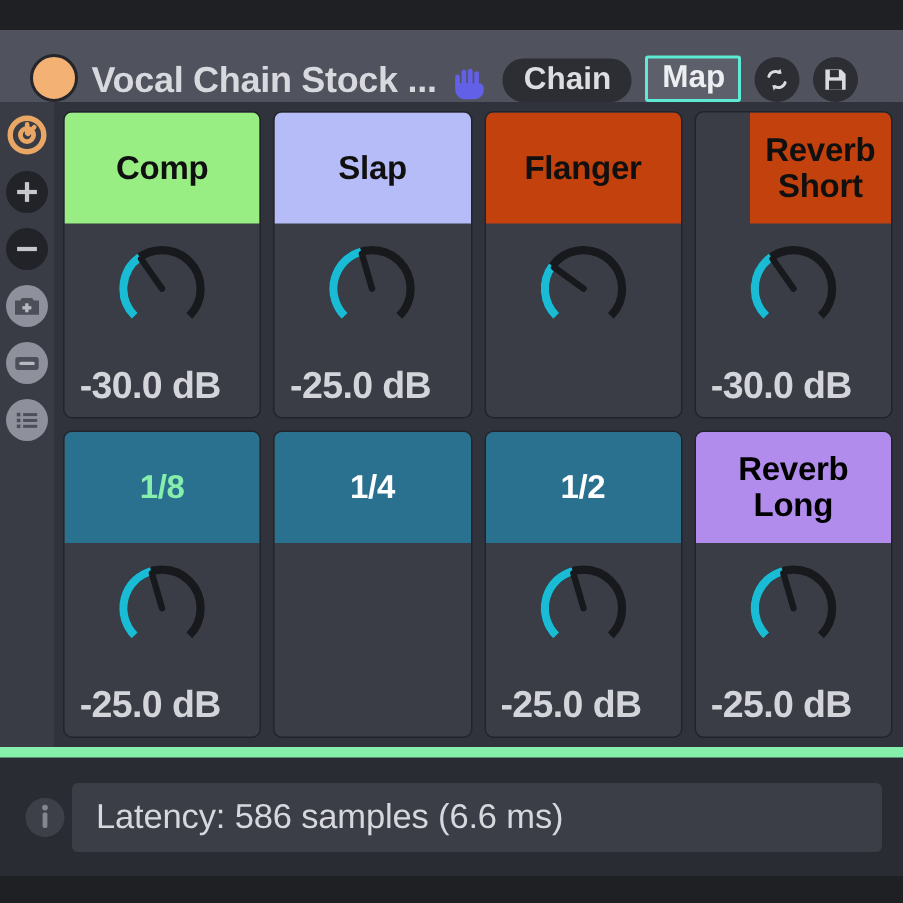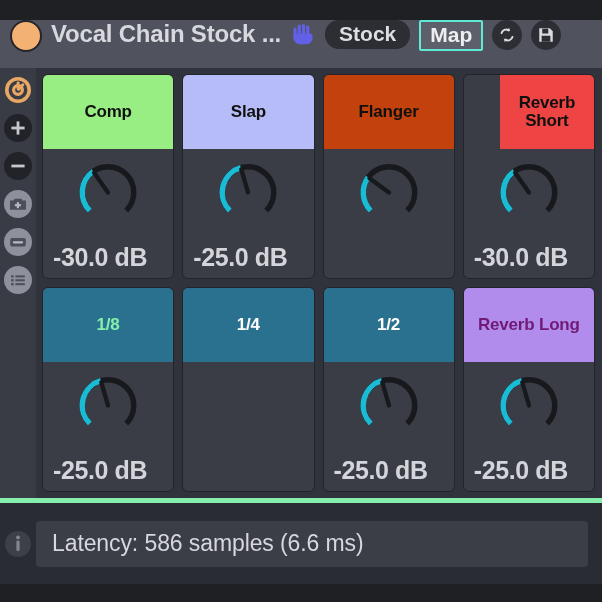--- a/index.html
+++ b/index.html
@@ -30,22 +30,22 @@
     background: #1e2024;
     flex: 0 0 auto;
   }
 
   
   .titlebar {
     height: 48px;
     flex: 0 0 auto;
     background: #50535d;
     display: flex;
-    align-items: flex-start;
-    padding: 0 10px 0 10px;
+    align-items: flex-end;
+    padding: 0 10px 0 20px;
     gap: 9px;
     box-sizing: border-box;
   }
   .device-dot {
     width: 28px;
     height: 28px;
     border-radius: 50%;
     background: #f3b173;
     border: 2px solid #24262b;
     flex: 0 0 auto;
@@ -154,21 +154,21 @@
     overflow: hidden;
     min-width: 0;
   }
   .macro-label {
     height: 74px;
     flex: 0 0 auto;
     display: flex;
     align-items: center;
     justify-content: center;
     text-align: center;
-    font-size: 17px;
+    font-size: 22px;
     font-weight: bold;
     line-height: 1.08;
     padding: 0 3px;
     box-sizing: border-box;
     letter-spacing: -0.2px;
   }
   .macro-knobwrap {
     flex: 1 1 auto;
     position: relative;
     display: flex;
@@ -193,24 +193,24 @@
     font-size: 25px;
     font-weight: bold;
     letter-spacing: -0.4px;
   }
 
   
   .footer {
     height: 86px;
     flex: 0 0 auto;
     background: #2a2c33;
-    border-top: 5px solid #86efac;
-    display: flex;
-    align-items: center;
-    padding: 0 14px 0 0;
+    border-top: 7px solid #86efac;
+    display: flex;
+    align-items: center;
+    padding: 0 14px 0 12px;
     box-sizing: border-box;
   }
   .info-icon {
     width: 36px;
     flex: 0 0 auto;
     display: flex;
     align-items: center;
     justify-content: center;
     color: #75787f;
     font-size: 27px;
@@ -252,21 +252,21 @@
         <g fill="#6360e8">
           <rect x="3.2" y="7" width="2.9" height="9" rx="1.45"></rect>
           <rect x="7.1" y="4.2" width="2.9" height="11.5" rx="1.45"></rect>
           <rect x="11" y="3.6" width="2.9" height="12" rx="1.45"></rect>
           <rect x="14.9" y="5" width="2.9" height="11" rx="1.45"></rect>
           <path d="M3.2 12.5 h14.6 a3 3 0 0 1 3 3 v1.2 a5.6 5.6 0 0 1 -5.6 5.6 h-6.2 a5.8 5.8 0 0 1 -5.8 -5.8 z"></path>
         </g>
       </svg>
     </div>
 
-    <div class="btn-rand">Stock</div>
+    <div class="btn-rand">Chain</div>
     <div class="btn-map">Map</div>
 
     <div class="round-btn">
       <svg width="20" height="20" viewBox="0 0 24 24">
         <g fill="none" stroke="#d9dbe0" stroke-width="2.4" stroke-linecap="round">
           <path d="M5.5 9.5 a5.5 5.5 0 0 1 8.2 -3.1"></path>
           <path d="M18.5 14.5 a5.5 5.5 0 0 1 -8.2 3.1"></path>
         </g>
         <path d="M14.6 3.3 l1.2 4.1 l-4.1 -0.6 z" fill="#d9dbe0"></path>
         <path d="M9.4 20.7 l-1.2 -4.1 l4.1 0.6 z" fill="#d9dbe0"></path>
@@ -366,21 +366,21 @@
           <div class="macro-label" style="background: #c2410c; color: rgb(16, 16, 16);">Flanger</div>
           <div class="macro-knobwrap">
             <svg class="knob" viewBox="0 0 100 100">
                 <path d="M 26.665476220843928 71.33452377915606 A 33 33 0 1 1 73.33452377915607 71.33452377915606" fill="none" stroke="#17191d" stroke-width="7" stroke-linecap="butt"></path>
                 <path d="M 26.665476220843928 71.33452377915606 A 33 33 0 0 1 23.30243918562674 28.603086674348383" fill="none" stroke="#19bcd4" stroke-width="7" stroke-linecap="butt"></path>
                 <line x1="50" y1="48" x2="24.92047317437663" y2="29.77865717893333" stroke="#17191d" stroke-width="5.5" stroke-linecap="round"></line>
               </svg>
           </div>
         </div>
         <div class="macro-cell">
-          <div class="macro-label" style="background: #ef4444; color: rgb(16, 16, 16); margin-left: 36px;">Reverb Short</div>
+          <div class="macro-label" style="background: #c2410c; color: rgb(16, 16, 16); margin-left: 36px;">Reverb Short</div>
           <div class="macro-knobwrap">
             <svg class="knob" viewBox="0 0 100 100">
                 <path d="M 26.665476220843928 71.33452377915606 A 33 33 0 1 1 73.33452377915607 71.33452377915606" fill="none" stroke="#17191d" stroke-width="7" stroke-linecap="butt"></path>
                 <path d="M 26.665476220843928 71.33452377915606 A 33 33 0 0 1 31.024826682571817 21.001059324974218" fill="none" stroke="#19bcd4" stroke-width="7" stroke-linecap="butt"></path>
                 <line x1="50" y1="48" x2="32.17483718665838" y2="22.637358759824263" stroke="#17191d" stroke-width="5.5" stroke-linecap="round"></line>
               </svg>
             <div class="macro-value">-30.0 dB</div>
           </div>
         </div>
       </div>
@@ -405,21 +405,21 @@
           <div class="macro-knobwrap">
             <svg class="knob" viewBox="0 0 100 100">
                 <path d="M 26.665476220843928 71.33452377915606 A 33 33 0 1 1 73.33452377915607 71.33452377915606" fill="none" stroke="#17191d" stroke-width="7" stroke-linecap="butt"></path>
                 <path d="M 26.665476220843928 71.33452377915606 A 33 33 0 0 1 40.79329350070544 16.310308372660877" fill="none" stroke="#19bcd4" stroke-width="7" stroke-linecap="butt"></path>
                 <line x1="50" y1="48" x2="41.351275712783895" y2="18.230895744014767" stroke="#17191d" stroke-width="5.5" stroke-linecap="round"></line>
               </svg>
             <div class="macro-value">-25.0 dB</div>
           </div>
         </div>
         <div class="macro-cell">
-          <div class="macro-label" style="background: rgb(177, 140, 236); color: #701a75;">Reverb Long</div>
+          <div class="macro-label" style="background: rgb(177, 140, 236); color: #000000;">Reverb Long</div>
           <div class="macro-knobwrap">
             <svg class="knob" viewBox="0 0 100 100">
                 <path d="M 26.665476220843928 71.33452377915606 A 33 33 0 1 1 73.33452377915607 71.33452377915606" fill="none" stroke="#17191d" stroke-width="7" stroke-linecap="butt"></path>
                 <path d="M 26.665476220843928 71.33452377915606 A 33 33 0 0 1 40.79329350070544 16.310308372660877" fill="none" stroke="#19bcd4" stroke-width="7" stroke-linecap="butt"></path>
                 <line x1="50" y1="48" x2="41.351275712783895" y2="18.230895744014767" stroke="#17191d" stroke-width="5.5" stroke-linecap="round"></line>
               </svg>
             <div class="macro-value">-25.0 dB</div>
           </div>
         </div>
       </div>

